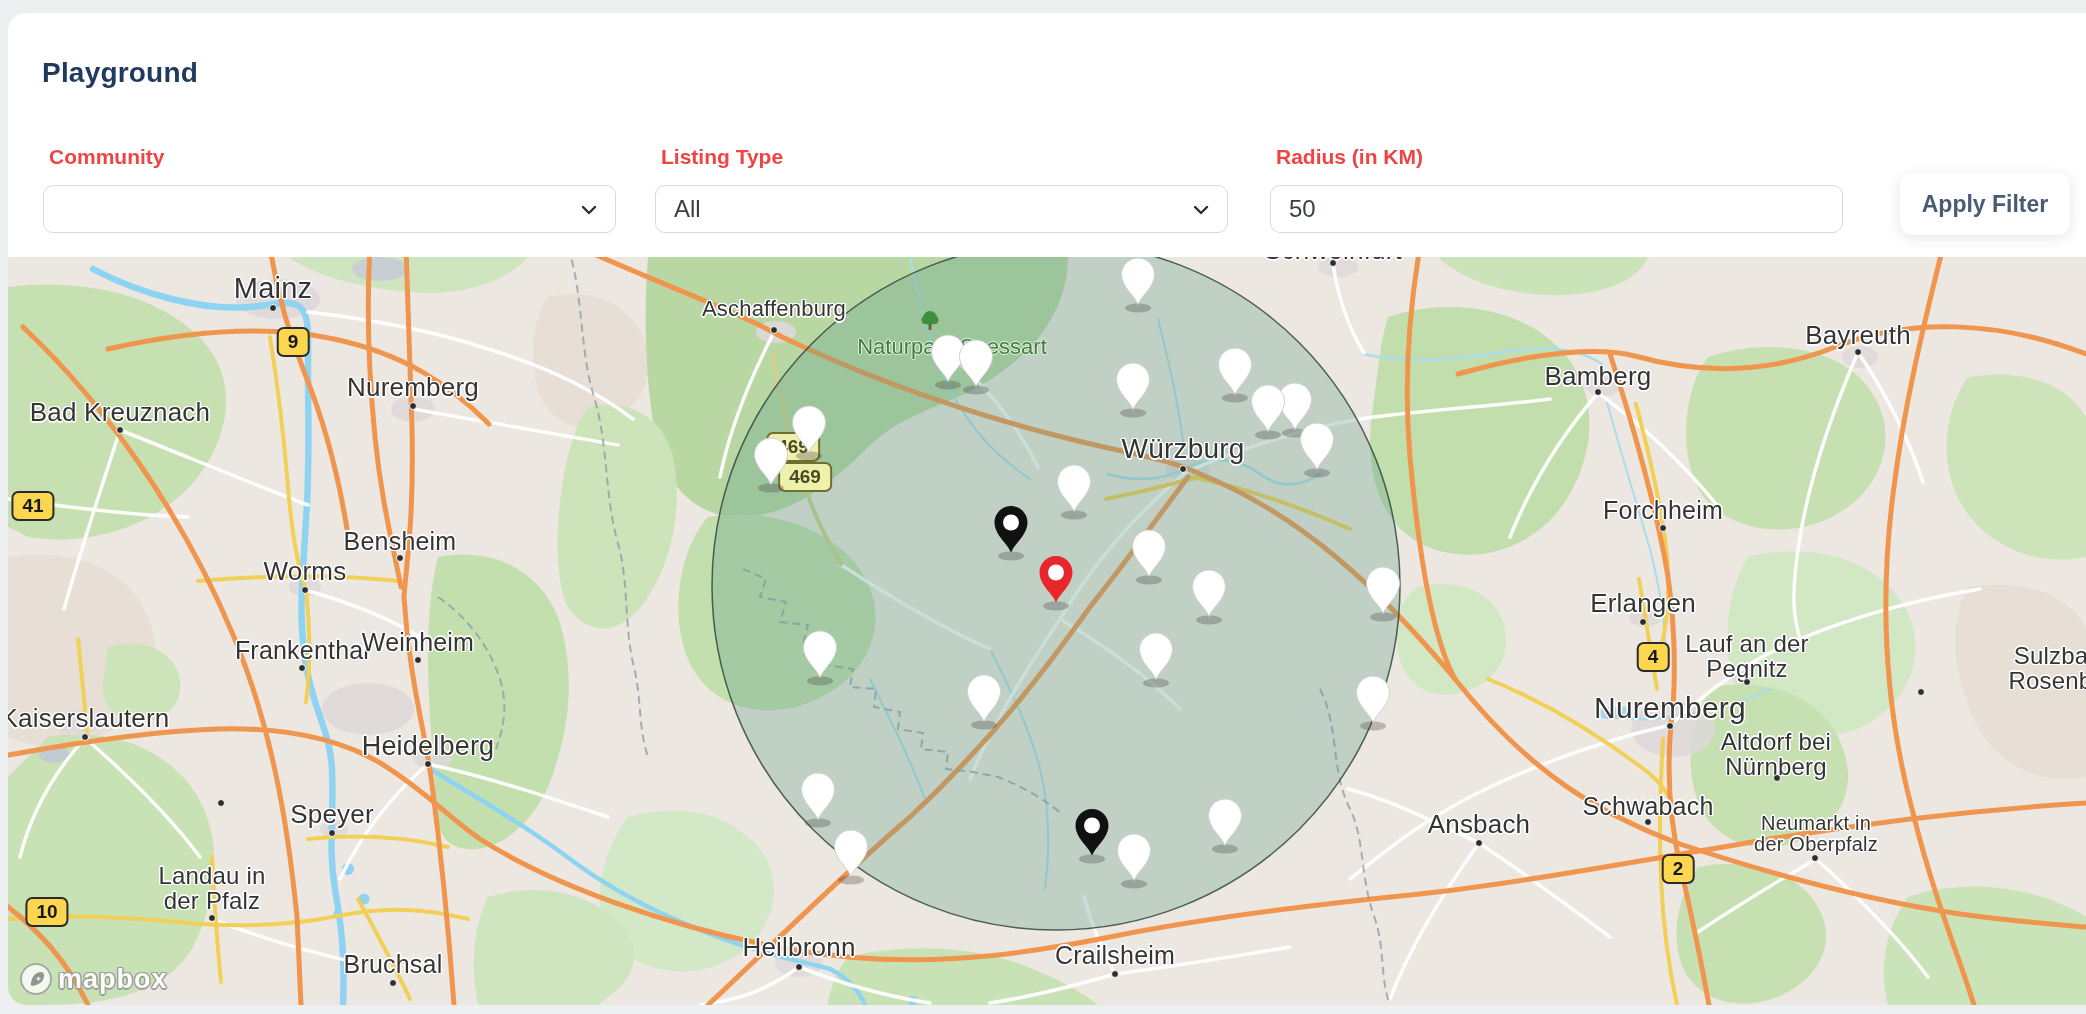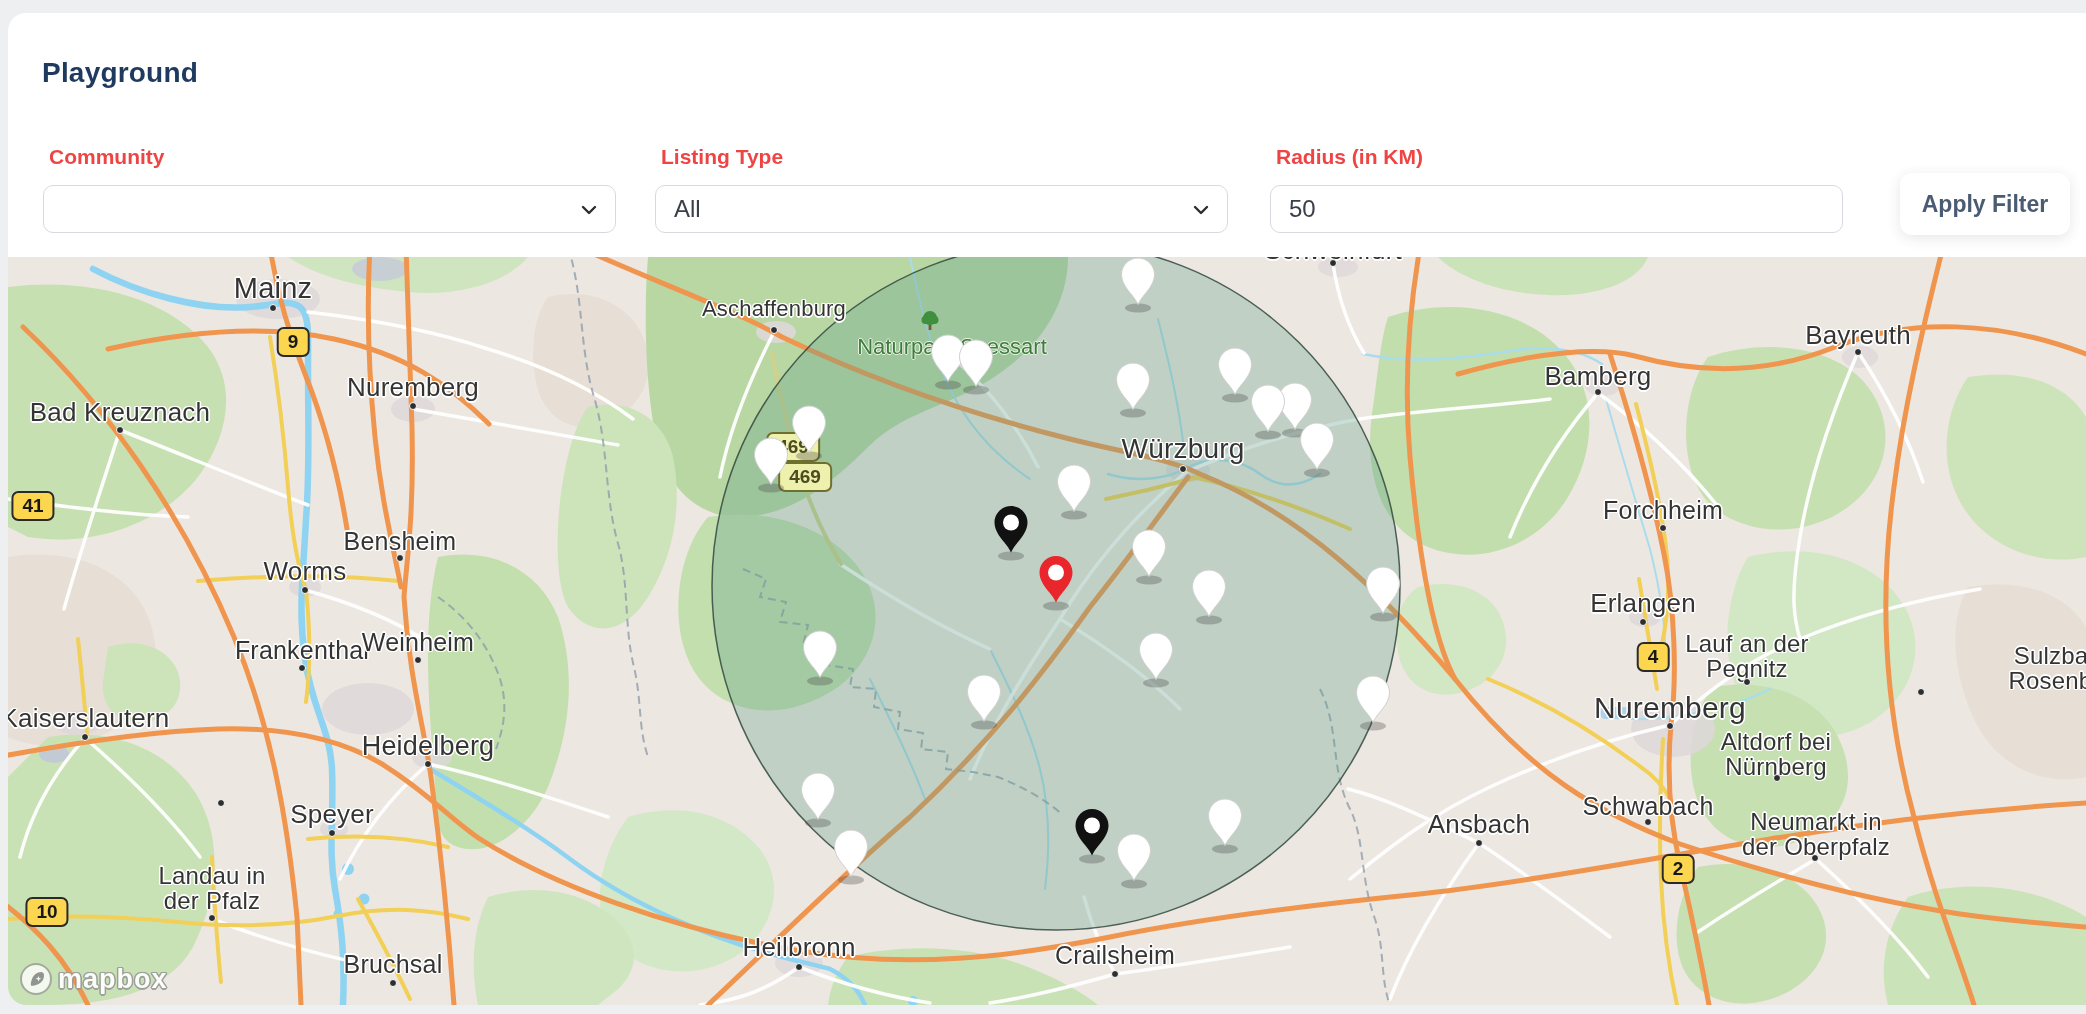--- a/index.html
+++ b/index.html
@@ -295,21 +295,21 @@
         <div class="city-dot" style="left: 1913px; top: 435px;"></div>
         <div class="city" style="left: 1662px; top: 451px; font-size: 30px;">Nuremberg</div>
         <div class="city-dot" style="left: 1662px; top: 469px;"></div>
         <div class="city" style="left: 1768px; top: 497px; font-size: 24px;">Altdorf bei
 Nürnberg</div>
         <div class="city-dot" style="left: 1769px; top: 521px;"></div>
         <div class="city" style="left: 1640px; top: 549px; font-size: 25px;">Schwabach</div>
         <div class="city-dot" style="left: 1640px; top: 565px;"></div>
         <div class="city" style="left: 1471px; top: 568px; font-size: 26px;">Ansbach</div>
         <div class="city-dot" style="left: 1471px; top: 586px;"></div>
-        <div class="city" style="left: 1808px; top: 577px; font-size: 24px;">Neumarkt in
+        <div class="city" style="left: 1808px; top: 577px; font-size: 20px;">Neumarkt in
 der Oberpfalz</div>
         <div class="city-dot" style="left: 1807px; top: 601px;"></div>
         <div class="shield yellow" style="left: 285px; top: 85px;">9</div>
         <div class="shield yellow" style="left: 25px; top: 215px; margin-top: 34px;">41</div>
         <div class="shield olive" style="left: 785px; top: 190px;">469</div>
         <div class="shield olive" style="left: 797px; top: 220px;">469</div>
         <div class="shield yellow" style="left: 39px; top: 655px;">10</div>
         <div class="shield yellow" style="left: 1645px; top: 400px;">4</div>
         <div class="shield yellow" style="left: 1670px; top: 612px;">2</div>
       </div>

